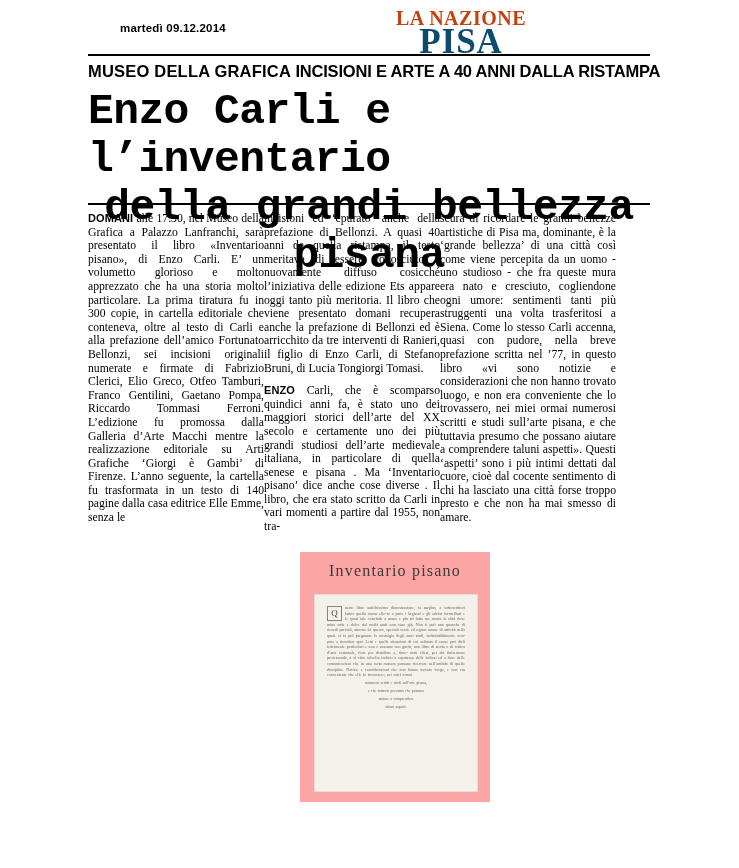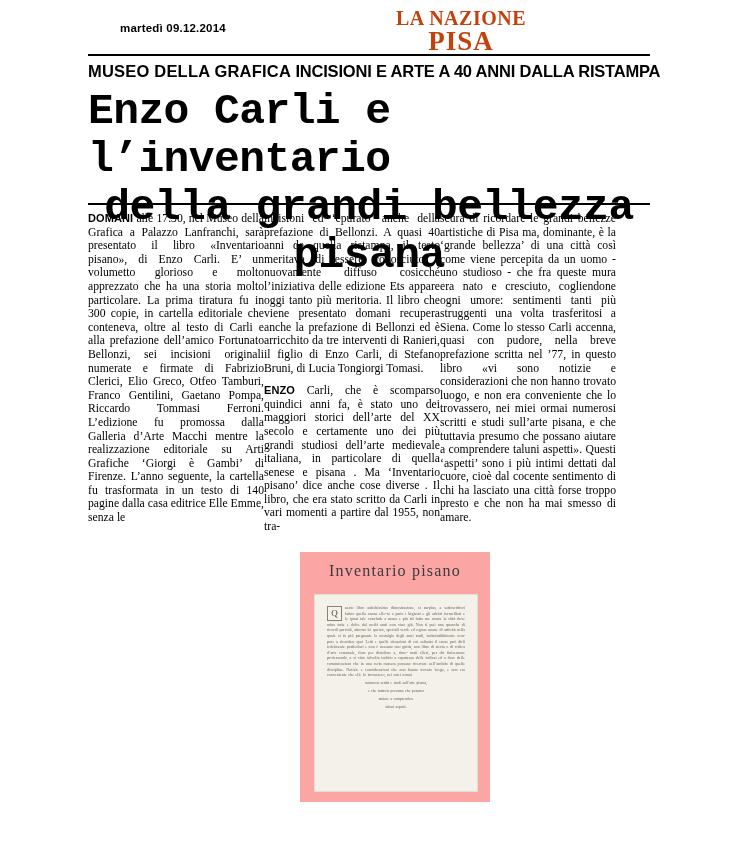--- a/index.html
+++ b/index.html
@@ -52,24 +52,24 @@
     font-family: "Liberation Serif", serif;
     font-weight: bold;
     font-size: 20px;
     letter-spacing: 0.5px;
     line-height: 21px;
     color: #c2410c;
   }
   .logo-bottom {
     font-family: "Liberation Serif", serif;
     font-weight: bold;
-    font-size: 27px;
+    font-size: 35px;
     letter-spacing: 1px;
     line-height: 27px;
-    color: #c2410c;
+    color: #0c4a6e;
     margin-top: -1px;
   }
 
   .rule-top {
     position: absolute;
     left: 88px;
     top: 54px;
     width: 562px;
     height: 2px;
     background: #000;

